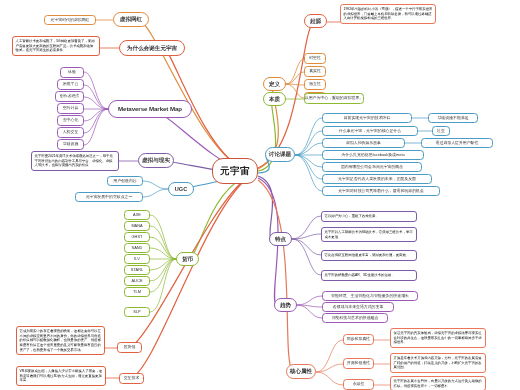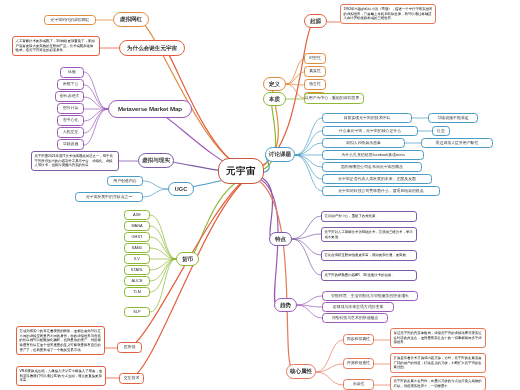--- a/index.html
+++ b/index.html
@@ -103,21 +103,21 @@
       <path d="M176,259 C164,259 164,270 150,270" stroke="#8cb832" stroke-width=".7"></path>
       <path d="M176,259 C164,259 164,281 150,281" stroke="#8cb832" stroke-width=".7"></path>
       <path d="M176,259 C164,259 164,292 150,292" stroke="#8cb832" stroke-width=".7"></path>
       <path d="M176,259 C164,259 164,312 150,312" stroke="#8cb832" stroke-width=".7"></path>
 
       <path d="M117,348 L105,348" stroke="#e2603f" stroke-width=".8"></path>
       <path d="M119,378 L106,378" stroke="#e2603f" stroke-width=".8"></path>
     </g>
   </svg>
 
-  <div class="node root" style="left:212px;top:158px;width:46px;height:26px;margin-left:6px;">
+  <div class="node root" style="left:212px;top:158px;width:46px;height:26px;">
     <span>元宇宙</span>
   </div>
 
   <div class="node l1" style="left:304px;top:14px;width:23px;height:14px;border-color:#e2603f;">
     <span>起源</span>
   </div>
   <div class="node para" style="left:340px;top:4px;width:96px;border-color:#e8775a;">1992年出版的科幻小说《雪崩》，描述一个平行于现实世界的虚拟世界，只要戴上耳机和目镜全身，就可以通过终端进入由计算机模拟构成的三维世界。</div>
 
   <div class="node l1" style="left:263px;top:77px;width:23px;height:14px;border-color:#e08a3c;">
     <span>定义</span>

